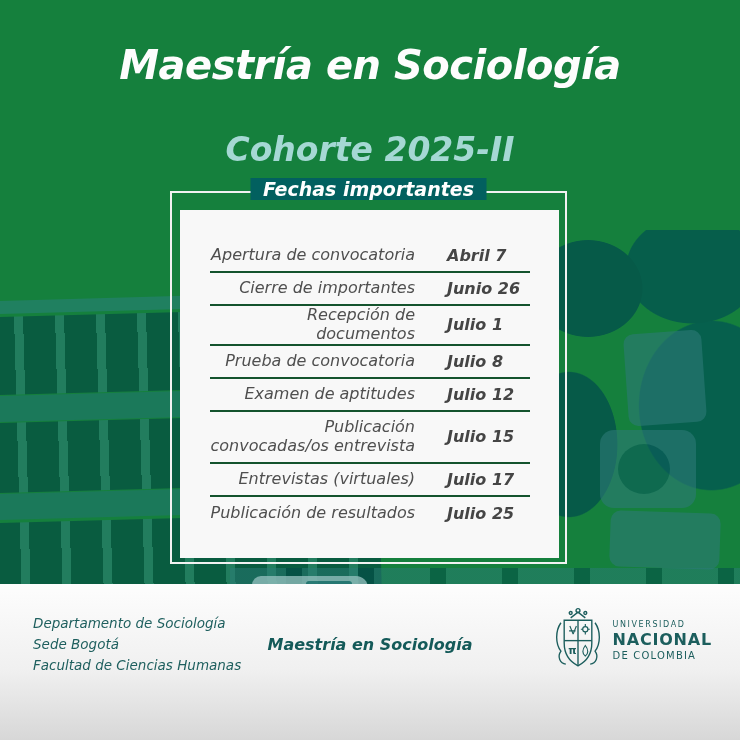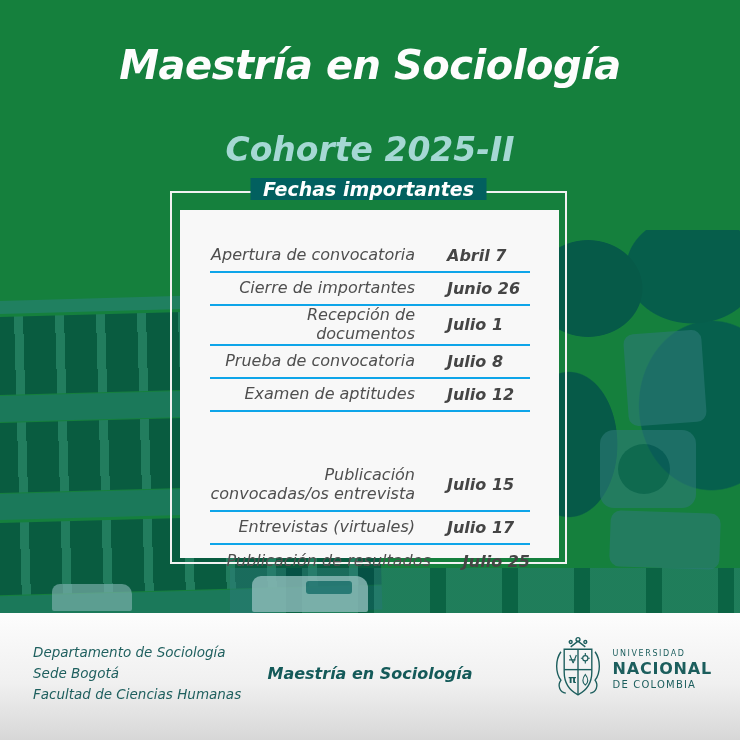--- a/index.html
+++ b/index.html
@@ -53,30 +53,30 @@
   
   .frame { position:absolute; left:170px; top:191px; width:397px; height:373px;
            border:2px solid #f2f2f2; box-sizing:border-box; }
   .frame-title { position:absolute; top:-15px; left:50%; transform:translateX(-50%);
                  background:#02605f; padding:0 13px; white-space:nowrap;
                  color:#fff; font-size:19px; font-weight:bold; font-style:italic; }
   .card { position:absolute; left:180px; top:210px; width:379px; height:348px;
           background:#f8f8f8; }
   .table { margin:30px 29px 0 30px; }
   .row { display:flex; align-items:center; min-height:33px;
-         border-bottom:2px solid #0ea5e9; box-sizing:border-box; }
-  .row:last-child { border-bottom:none;justify-content:flex-end; }
-  .row.tall { min-height:52px;margin-top:48px; }
+         border-bottom:2px solid #14532d; box-sizing:border-box; }
+  .row:last-child { border-bottom:none; }
+  .row.tall { min-height:52px; }
   .cell-label { width:205px; text-align:right; font-style:italic;
                 font-size:16px; color:#4f4f4f; line-height:1.18; }
   .cell-date { margin-left:32px; font-style:italic; font-weight:bold;
                font-size:16px; color:#454545; }
 
   
-  .footer { position:absolute; left:0; bottom:0; width:740px; height:127px;
+  .footer { position:absolute; left:0; bottom:0; width:740px; height:156px;
             background:linear-gradient(180deg,#fdfdfd 0%,#f0f0f0 55%,#d7d7d7 100%); }
   .footer-left { position:absolute; left:33px; top:29px; color:#1e5f5e;
                  font-style:italic; font-size:13.5px; line-height:21px; }
   .footer-center { position:absolute; left:0; top:51px; width:100%; text-align:center;
                    color:#145a59; font-size:16px; font-weight:bold; font-style:italic; }
   .footer-logo { position:absolute; right:28px; top:21px; display:flex;
                  align-items:center; gap:9px; color:#1c5e5d; }
   .logo-text { display:flex; flex-direction:column; line-height:1.25; }
   .logo-l1 { font-size:8px;  font-weight:normal; letter-spacing:1.6px; }
   .logo-l2 { font-size:16px; font-weight:bold; letter-spacing:.8px; }

